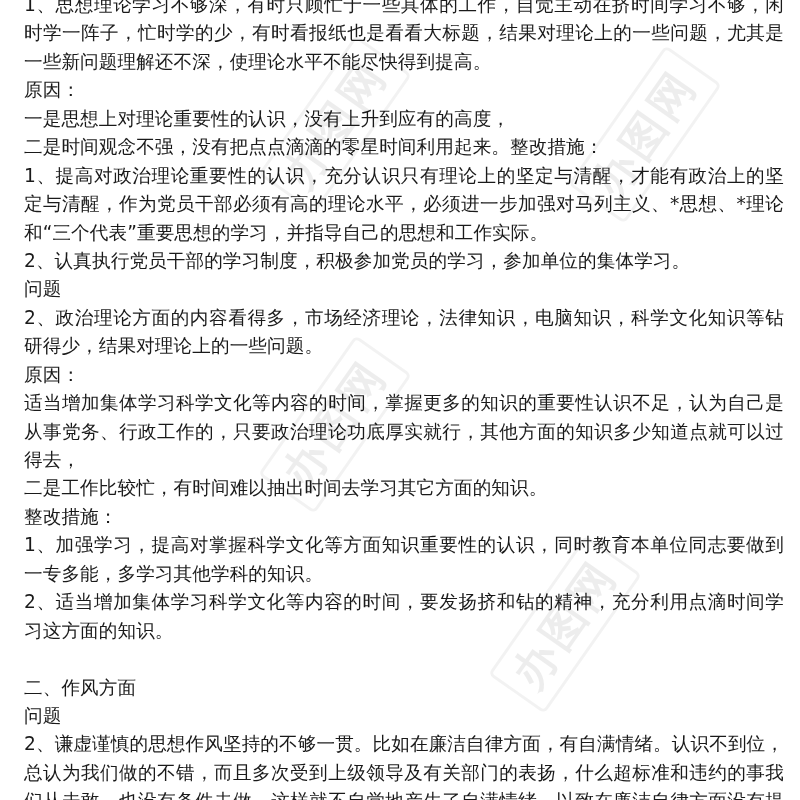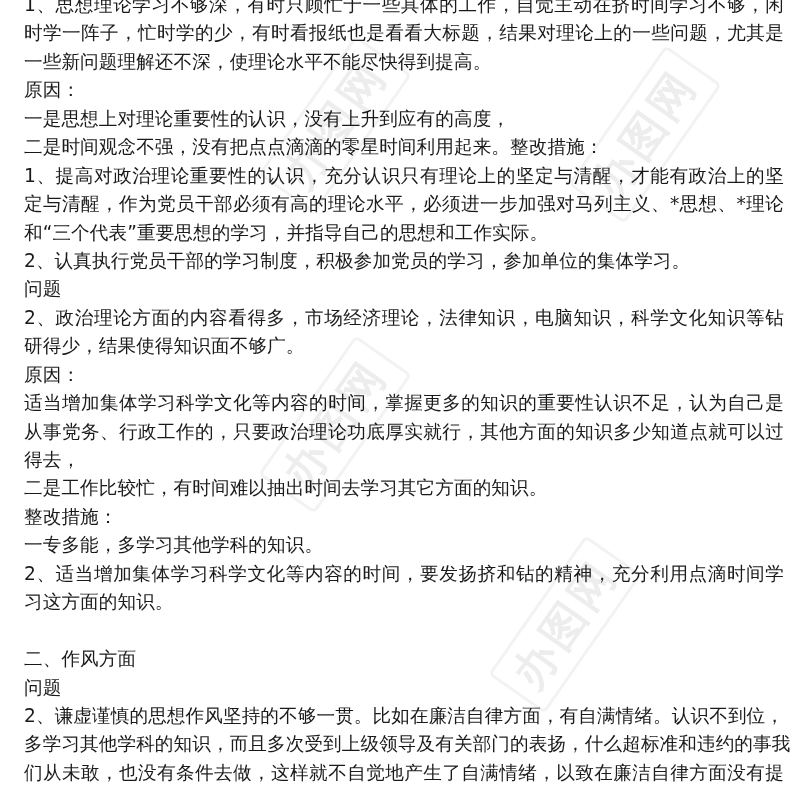--- a/index.html
+++ b/index.html
@@ -33,35 +33,36 @@
     <div class="line">一些新问题理解还不深，使理论水平不能尽快得到提高。</div>
     <div class="line">原因：</div>
     <div class="line">一是思想上对理论重要性的认识，没有上升到应有的高度，</div>
     <div class="line">二是时间观念不强，没有把点点滴滴的零星时间利用起来。整改措施：</div>
     <div class="line justify">1、提高对政治理论重要性的认识，充分认识只有理论上的坚定与清醒，才能有政治上的坚</div>
     <div class="line justify">定与清醒，作为党员干部必须有高的理论水平，必须进一步加强对马列主义、*思想、*理论</div>
     <div class="line">和“三个代表”重要思想的学习，并指导自己的思想和工作实际。</div>
     <div class="line">2、认真执行党员干部的学习制度，积极参加党员的学习，参加单位的集体学习。</div>
     <div class="line">问题</div>
     <div class="line justify">2、政治理论方面的内容看得多，市场经济理论，法律知识，电脑知识，科学文化知识等钻</div>
-    <div class="line">研得少，结果使得知识面不够广。</div>
+    <div class="line">研得少，结果对理论上的一些问题。</div>
     <div class="line">原因：</div>
     <div class="line justify">适当增加集体学习科学文化等内容的时间，掌握更多的知识的重要性认识不足，认为自己是</div>
     <div class="line justify">从事党务、行政工作的，只要政治理论功底厚实就行，其他方面的知识多少知道点就可以过</div>
     <div class="line">得去，</div>
     <div class="line">二是工作比较忙，有时间难以抽出时间去学习其它方面的知识。</div>
     <div class="line">整改措施：</div>
+    <div class="line justify">1、加强学习，提高对掌握科学文化等方面知识重要性的认识，同时教育本单位同志要做到</div>
     <div class="line">一专多能，多学习其他学科的知识。</div>
     <div class="line justify">2、适当增加集体学习科学文化等内容的时间，要发扬挤和钻的精神，充分利用点滴时间学</div>
     <div class="line">习这方面的知识。</div>
     <div class="line"></div>
     <div class="line">二、作风方面</div>
     <div class="line">问题</div>
     <div class="line justify">2、谦虚谨慎的思想作风坚持的不够一贯。比如在廉洁自律方面，有自满情绪。认识不到位，</div>
-    <div class="line justify">多学习其他学科的知识，而且多次受到上级领导及有关部门的表扬，什么超标准和违约的事我</div>
+    <div class="line justify">总认为我们做的不错，而且多次受到上级领导及有关部门的表扬，什么超标准和违约的事我</div>
     <div class="line justify">们从未敢，也没有条件去做，这样就不自觉地产生了自满情绪，以致在廉洁自律方面没有提</div>
   </div>
 <div id="wm-layer">
     <div class="watermark" style="left: 250px; top: 90px;">办图网</div>
     <div class="watermark" style="left: 560px; top: 100px;">办图网</div>
     <div class="watermark" style="left: 250px; top: 390px;">办图网</div>
     <div class="watermark" style="left: 480px; top: 590px;">办图网</div>
   </div>
 
 </body></html>

